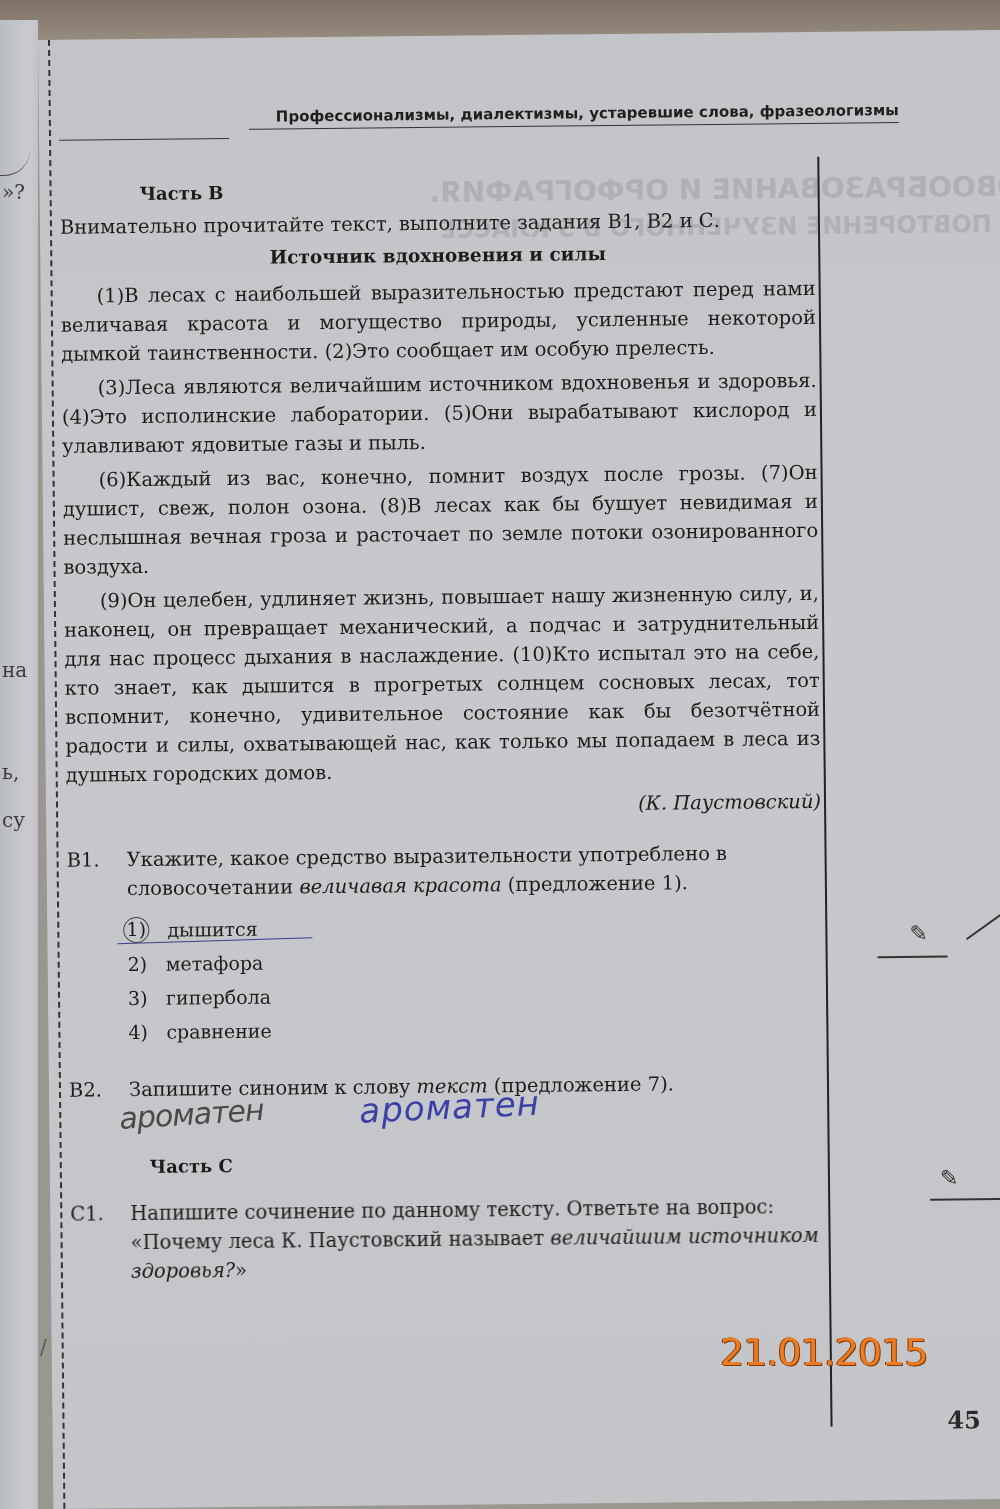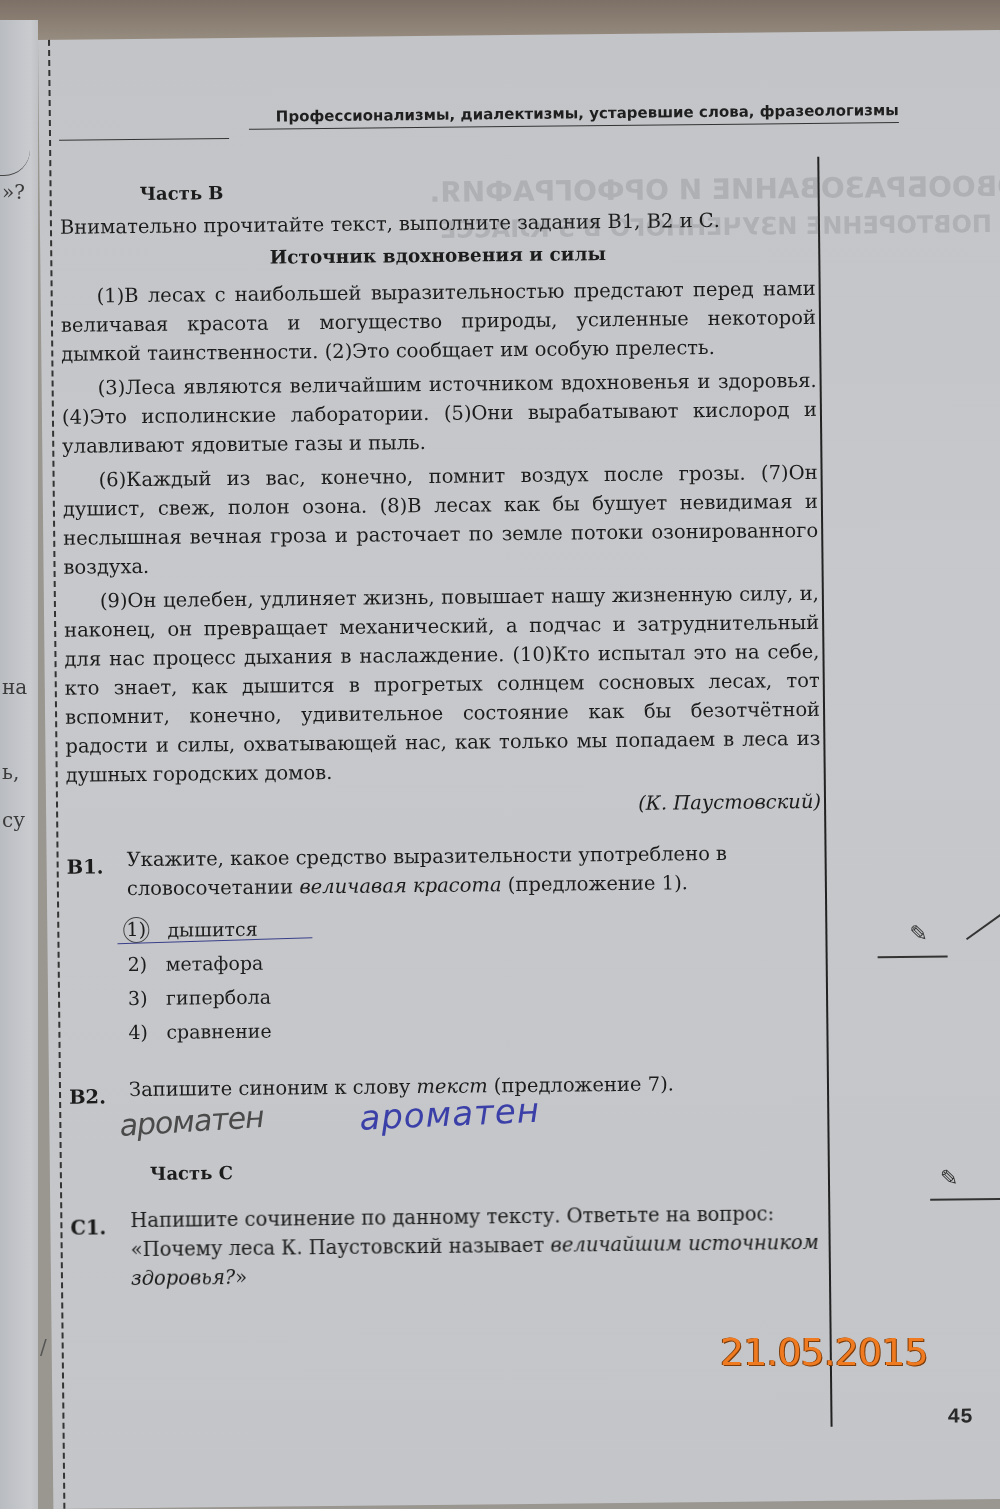--- a/index.html
+++ b/index.html
@@ -52,21 +52,21 @@
   .content {
     position: absolute; left: 20px; top: 140px; width: 755px; color: #1c1c1c;
     font-size: 19.5px; line-height: 29px;
   }
   .part-title { font-weight: bold; font-size: 18px; margin-left: 80px; }
   .instr { margin-top: 4px; }
   .text-title { text-align: center; font-weight: bold; font-size: 18.5px; margin: 3px 0 8px 0; }
   .para { text-indent: 36px; text-align: justify; margin: 0 0 5px 0; }
   .author { text-align: right; font-style: italic; margin-top: 2px; }
   .task { display: flex; margin-top: 22px; }
-  .task-num { width: 60px; font-weight: bold; flex: none; margin-top: 7px; }
+  .task-num { width: 60px; font-weight: normal; flex: none; }
   .task-body { flex: 1; }
   .options { margin: 10px 0 0 60px; font-size: 19px; line-height: 34px; }
   .option { display: flex; align-items: center; position: relative; }
   .opt-num { width: 38px; }
   .circled {
     display: inline-block; width: 24px; height: 24px; border: 1.5px solid #444;
     border-radius: 50%; text-align: center; line-height: 23px; margin-left: -4px; margin-right: 18px;
   }
   .underline-pen {
     position: absolute; left: -10px; top: 28px; width: 195px; height: 0;
@@ -82,37 +82,37 @@
     position: absolute; left: 290px; top: -8px; font-size: 34px; color: #3b3fa8;
     font-family: "DejaVu Sans", sans-serif; font-style: italic; letter-spacing: 1px;
     transform: rotate(-2deg);
   }
   .partc { font-weight: bold; font-size: 18px; margin: 2px 0 0 80px; }
   .c1 { display: flex; margin-top: 18px; filter: blur(0.5px); }
   .margin-mark {
     position: absolute; font-size: 22px; color: #333; font-family: "DejaVu Sans", sans-serif;
   }
   .margin-rule { position: absolute; height: 0; border-top: 2px solid #333; }
-  .page-num { position: absolute; left: 895px; top: 1375px; font-weight: bold; font-size: 21px; color: #2a2a2a; font-family: Liberation Mono, monospace; }
+  .page-num { position: absolute; left: 895px; top: 1375px; font-weight: bold; font-size: 24px; color: #2a2a2a; }
   .datestamp {
     position: absolute; left: 720px; top: 1330px; font-family: "DejaVu Sans", sans-serif;
     font-size: 38px; color: #f07a20; letter-spacing: -1px;
     text-shadow: 1px 1px 0 #7a3b0a, -1px 0 0 #7a3b0a;
   }
   .slash { position: absolute; left: 40px; top: 1335px; color: #555; font-size: 20px; }
 </style>
 </head>
 <body>
 
 <div class="desk"></div>
 
 <div class="left-page">
   <div class="curve"></div>
   <span class="frag" style="top:160px">»?</span>
-  <span class="frag" style="top:655px">на</span>
+  <span class="frag" style="top:638px">на</span>
   <span class="frag" style="top:740px">ь,</span>
   <span class="frag" style="top:788px">су</span>
 </div>
 
 <div class="page">
   <div class="gutter"></div>
   <div class="rule-top"></div>
   <div class="header">Профессионализмы, диалектизмы, устаревшие слова, фразеологизмы</div>
   <div class="right-col-line"></div>
 
@@ -179,13 +179,13 @@
   <span class="margin-mark" style="left:862px;top:890px;">✎</span>
   <div class="margin-rule" style="left:830px;top:925px;width:70px;"></div>
   <div class="margin-rule" style="left:915px;top:895px;width:45px;border-top-width:2px;transform:rotate(-35deg);"></div>
   <span class="margin-mark" style="left:890px;top:1135px;">✎</span>
   <div class="margin-rule" style="left:880px;top:1168px;width:70px;"></div>
 
   <span class="page-num">45</span>
 </div>
 
 <span class="slash">/</span>
-<div class="datestamp">21.05.2015</div>
+<div class="datestamp">21.01.2015</div>
 
 </body></html>

